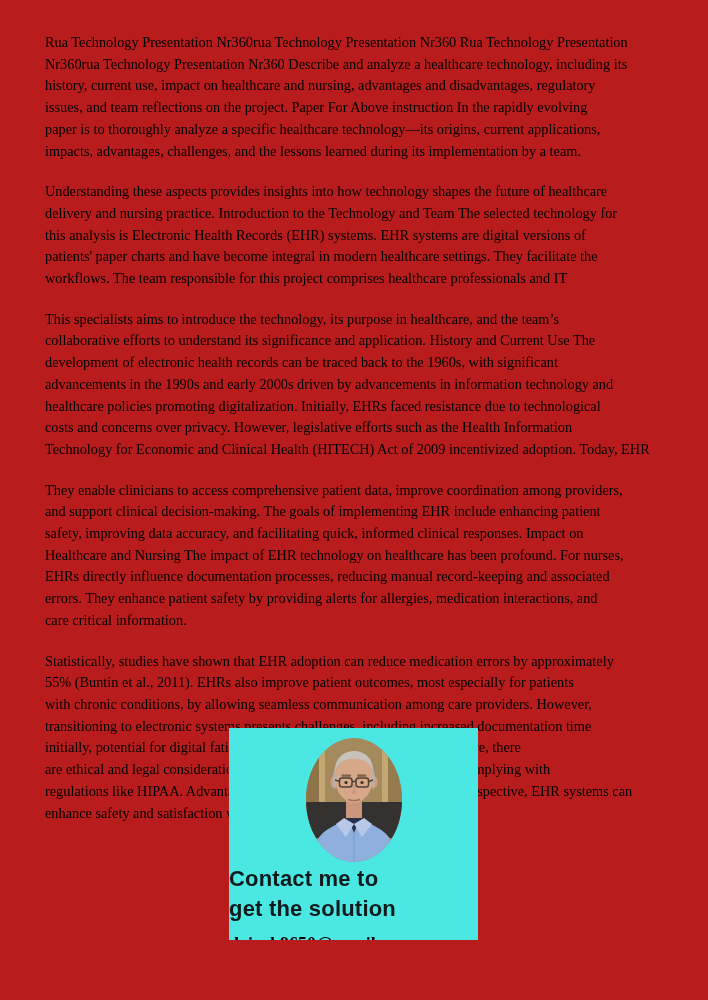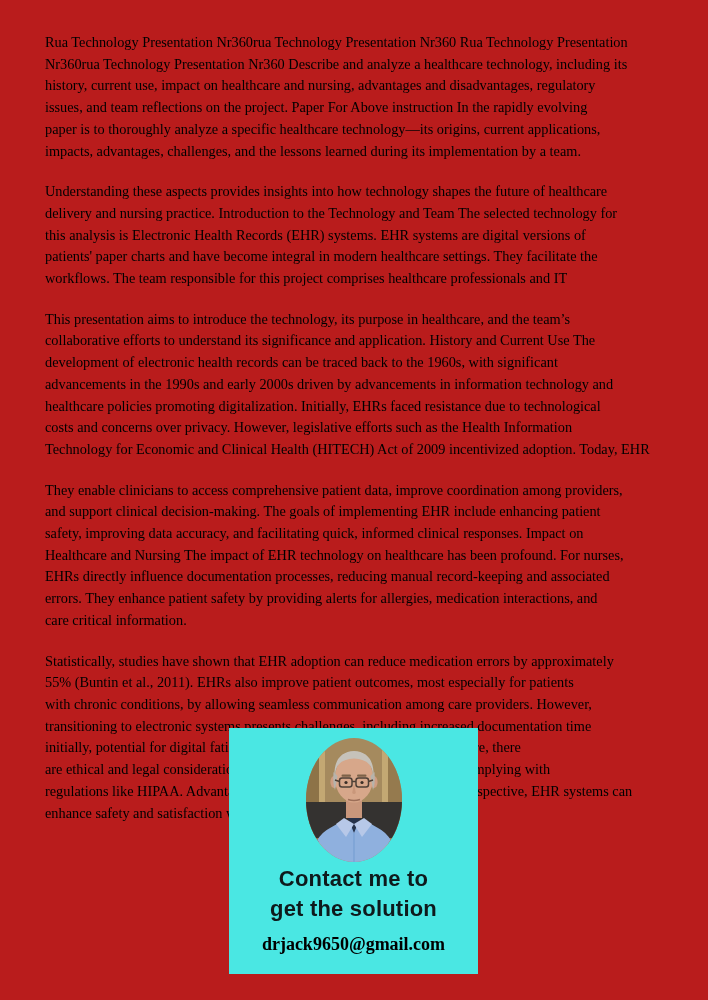--- a/index.html
+++ b/index.html
@@ -21,23 +21,23 @@
     font-size: 14.3px;
   }
   .para { margin: 0 0 19px 0; }
   .line {
     line-height: 21.7px;
     white-space: pre;
   }
   .overlay {
     position: absolute;
     left: 229px; top: 728px;
-    width: 249px; height: 246px;
+    width: 249px; height: 212px;
     background: #4ae7e3;
-    text-align: center;
+    text-align: left;
     overflow: hidden;
   }
   .avatar {
     width: 96px; height: 124px;
     margin: 10px auto 0 auto;
     display: block;
   }
   .headline {
     margin-top: 2px;
     font-family: "Liberation Sans", sans-serif;
@@ -74,21 +74,21 @@
 
     <div class="para">
       <div class="line">Understanding these aspects provides insights into how technology shapes the future of healthcare</div>
       <div class="line">delivery and nursing practice. Introduction to the Technology and Team The selected technology for</div>
       <div class="line">this analysis is Electronic Health Records (EHR) systems. EHR systems are digital versions of</div>
       <div class="line">patients' paper charts and have become integral in modern healthcare settings. They facilitate the</div>
       <div class="line">workflows. The team responsible for this project comprises healthcare professionals and IT</div>
     </div>
 
     <div class="para">
-      <div class="line">This presentation aims to introduce the technology, its purpose in healthcare, and the team’s</div>
+      <div class="line">This specialists aims to introduce the technology, its purpose in healthcare, and the team’s</div>
       <div class="line">collaborative efforts to understand its significance and application. History and Current Use The</div>
       <div class="line">development of electronic health records can be traced back to the 1960s, with significant</div>
       <div class="line">advancements in the 1990s and early 2000s driven by advancements in information technology and</div>
       <div class="line">healthcare policies promoting digitalization. Initially, EHRs faced resistance due to technological</div>
       <div class="line">costs and concerns over privacy. However, legislative efforts such as the Health Information</div>
       <div class="line">Technology for Economic and Clinical Health (HITECH) Act of 2009 incentivized adoption. Today, EHR</div>
     </div>
 
     <div class="para">
       <div class="line">They enable clinicians to access comprehensive patient data, improve coordination among providers,</div>

